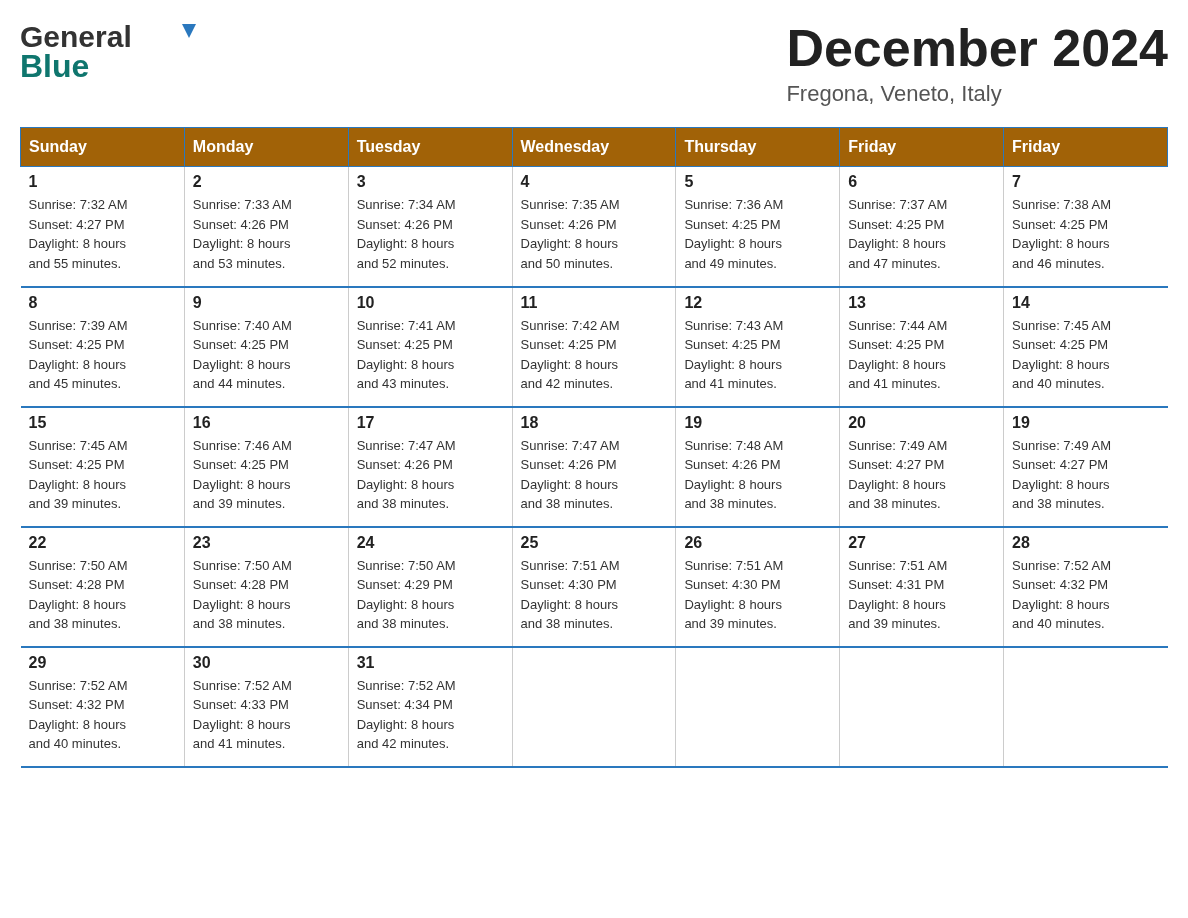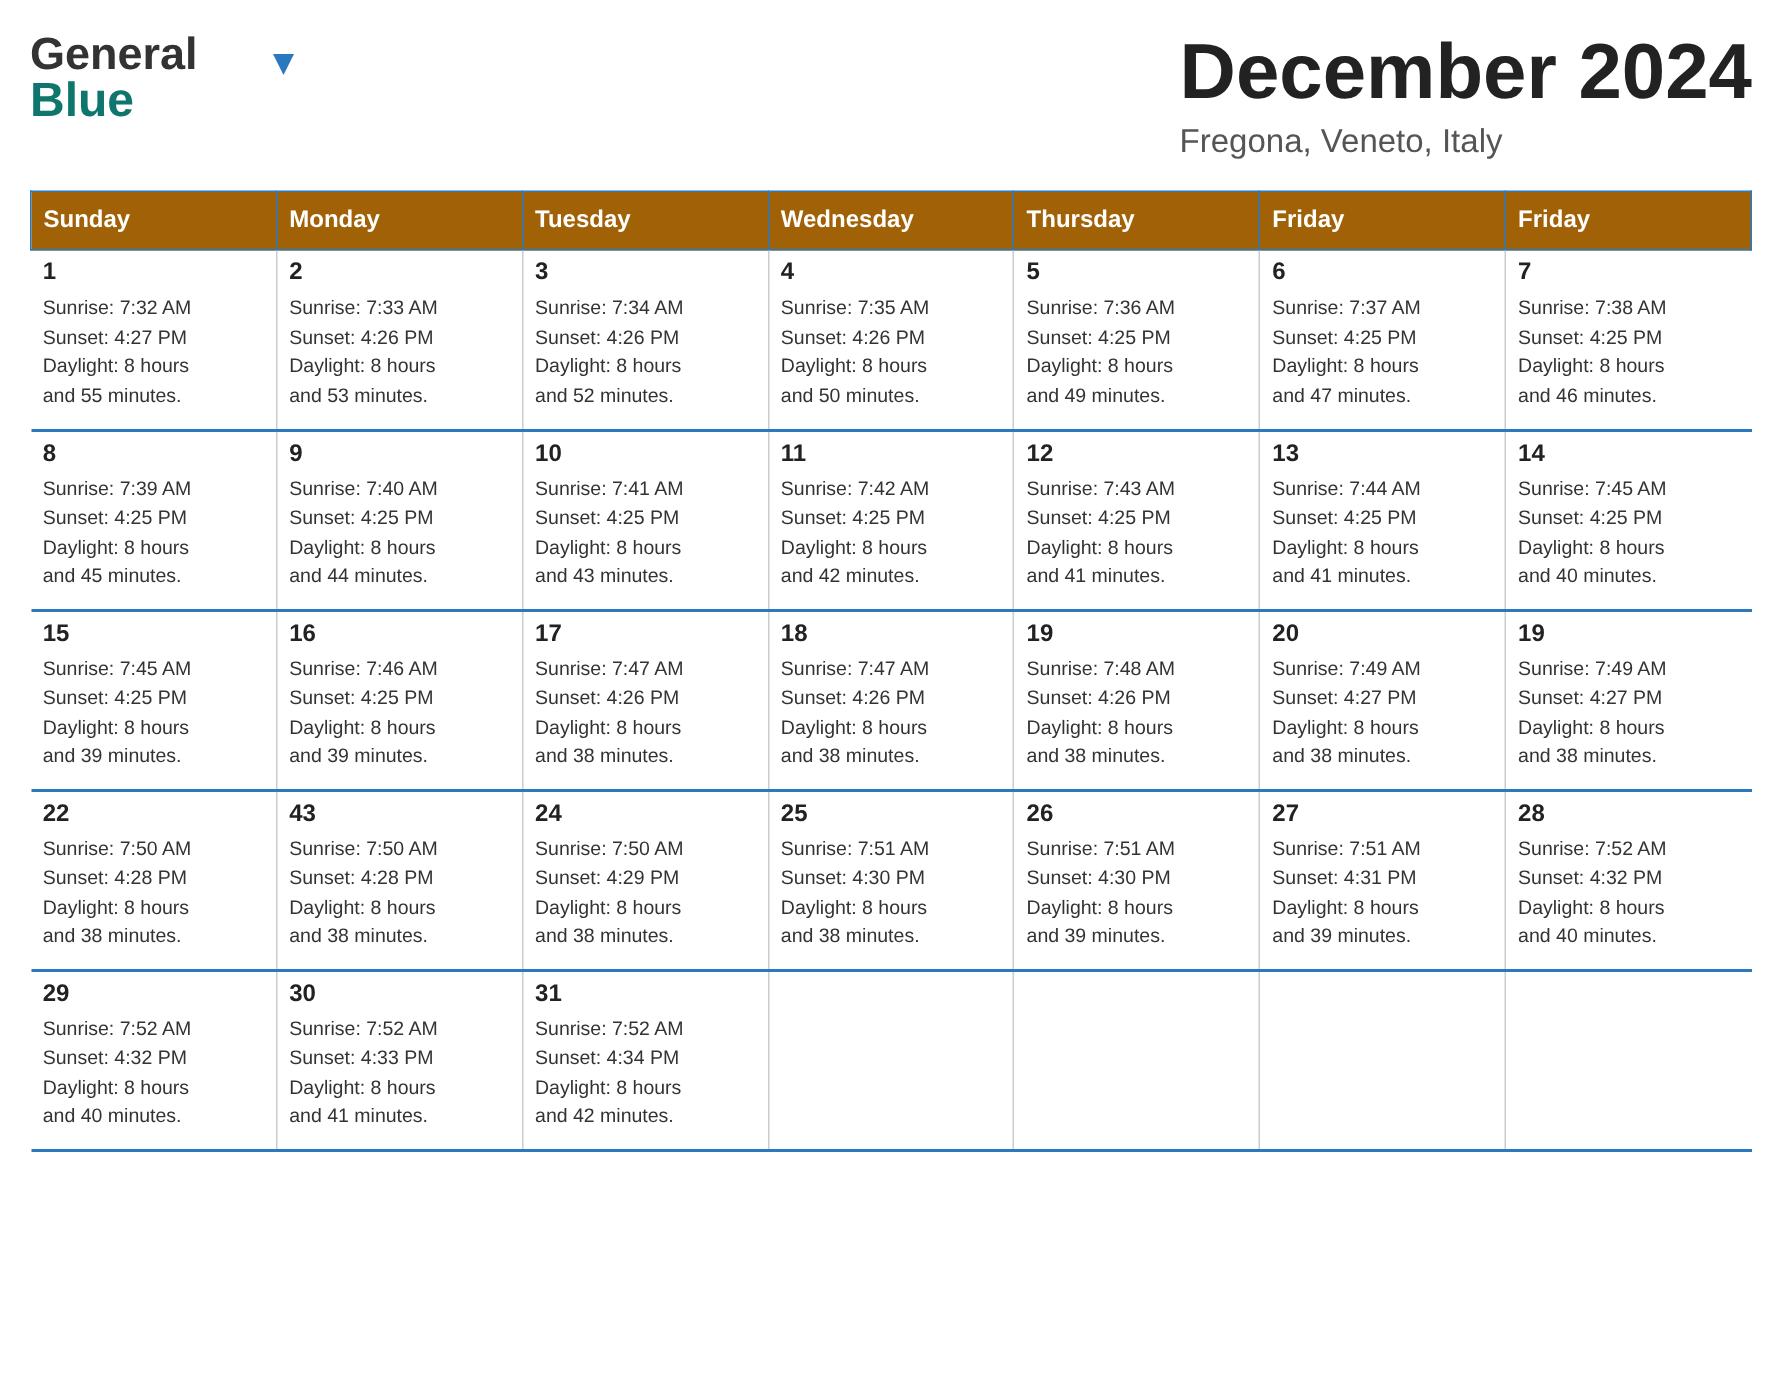--- a/index.html
+++ b/index.html
@@ -78,21 +78,21 @@
     }
     .empty-cell {
       background: #fff;
     }
   </style>
 </head>
 <body>
 
 <div class="header">
   <div class="logo">
-    <div style="display:flex; align-items:flex-end;gap:44px;">
+    <div style="display:flex; align-items:flex-start;gap:44px;">
       <span style="font-size:30px; font-weight:bold; color:#333;">General</span>
       <svg width="22" height="22" viewBox="0 0 22 22" style="margin-left:2px; margin-top:0px;">
         <polygon points="4,4 18,4 11,18" fill="#2a78be"></polygon>
       </svg>
     </div>
     <div style="font-size:32px; font-weight:bold; color:#0f766e; line-height:1; margin-top:-4px;">Blue</div>
   </div>
   <div class="title-block">
     <div class="month-title">December 2024</div>
     <div class="location-title">Fregona, Veneto, Italy</div>
@@ -201,21 +201,21 @@
           <div class="day-number">19</div>
           <div class="day-info">Sunrise: 7:49 AM<br>Sunset: 4:27 PM<br>Daylight: 8 hours<br>and 38 minutes.</div>
         </td>
       </tr>
       <tr>
         <td>
           <div class="day-number">22</div>
           <div class="day-info">Sunrise: 7:50 AM<br>Sunset: 4:28 PM<br>Daylight: 8 hours<br>and 38 minutes.</div>
         </td>
         <td>
-          <div class="day-number">43</div>
+          <div class="day-number">23</div>
           <div class="day-info">Sunrise: 7:50 AM<br>Sunset: 4:28 PM<br>Daylight: 8 hours<br>and 38 minutes.</div>
         </td>
         <td>
           <div class="day-number">24</div>
           <div class="day-info">Sunrise: 7:50 AM<br>Sunset: 4:29 PM<br>Daylight: 8 hours<br>and 38 minutes.</div>
         </td>
         <td>
           <div class="day-number">25</div>
           <div class="day-info">Sunrise: 7:51 AM<br>Sunset: 4:30 PM<br>Daylight: 8 hours<br>and 38 minutes.</div>
         </td>

